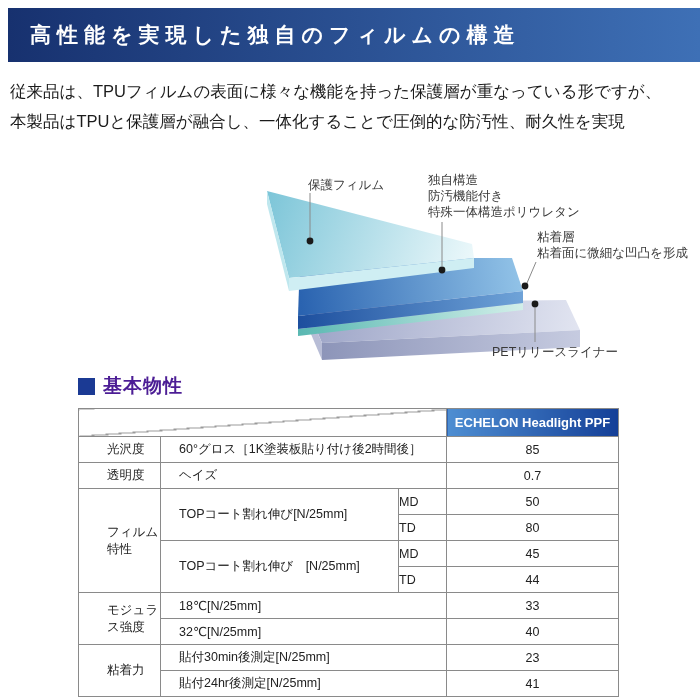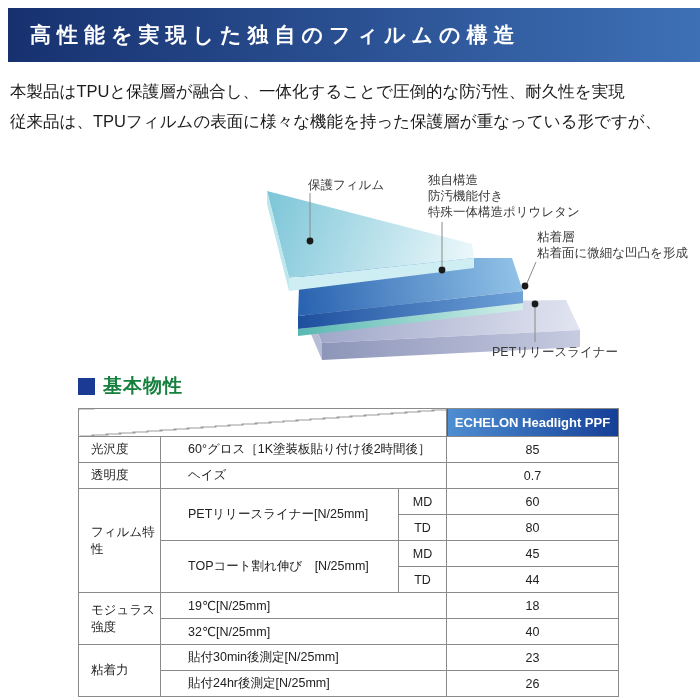--- a/index.html
+++ b/index.html
@@ -18,52 +18,52 @@
          font-size:16.5px;line-height:30px;font-weight:500;}
 
   
   .diagram{position:absolute;left:215px;top:163px;}
   .dlabel{font-size:12.5px;fill:#3a3a3a;font-family:"Liberation Sans","DejaVu Sans",sans-serif;}
   .leader{stroke:#8a8a8a;stroke-width:1;fill:none;}
 
   
   .section-head{position:absolute;left:78px;top:373px;display:flex;align-items:center;}
   .section-square{width:17px;height:17px;background:#1b3a94;margin-right:8px;}
-  .section-title{color:#15803d;font-size:19px;font-weight:bold;letter-spacing:1px;}
+  .section-title{color:#4c1d95;font-size:19px;font-weight:bold;letter-spacing:1px;}
 
   
   .spec-table{position:absolute;left:78px;top:408px;width:540px;
               border-collapse:collapse;table-layout:fixed;}
   .spec-table td{border:1px solid #8a8a8a;font-size:12.5px;color:#222;
                  box-sizing:border-box;padding:0;margin-top:44px;}
   .spec-table tr{height:26px;}
   .spec-table tr.hrow{height:28px;}
   td.diag{border-right:1px solid #8a8a8a;
       background-image:linear-gradient(to bottom right,
         transparent calc(50% - 0.6px),#9a9a9a calc(50% - 0.6px),
         #9a9a9a calc(50% + 0.6px),transparent calc(50% + 0.6px));}
   td.product{background:linear-gradient(to right,#4e8ed2,#143f97);
       color:#fff;font-weight:bold;font-size:13px;text-align:center;}
-  td.cat{padding-left:12px;}
-  td.desc{padding-left:27px;}
-  td.mdtd{text-align:center;}
+  td.cat{padding-left:28px;}
+  td.desc{padding-left:18px;}
+  td.mdtd{}
   td.val{text-align:center;}
 </style>
 </head>
 <body>
 
 <div class="page">
 
   <div class="banner">
     <span class="banner-title">高性能を実現した独自のフィルムの構造</span>
   </div>
 
   <div class="intro">
+    <div>従来品は、TPUフィルムの表面に様々な機能を持った保護層が重なっている形ですが、</div>
     <div>本製品はTPUと保護層が融合し、一体化することで圧倒的な防汚性、耐久性を実現</div>
-    <div>従来品は、TPUフィルムの表面に様々な機能を持った保護層が重なっている形ですが、</div>
   </div>
 
   <svg class="diagram" width="480" height="215" viewBox="215 163 480 215">
     <defs>
       <linearGradient id="gTop" gradientUnits="userSpaceOnUse" x1="267" y1="191" x2="474" y2="268">
         <stop offset="0" stop-color="#7cc5d8"></stop>
           <stop offset="1" stop-color="#eef9fb"></stop>
       </linearGradient>
       <linearGradient id="gMid" gradientUnits="userSpaceOnUse" x1="300" y1="300" x2="523" y2="270">
         <stop offset="0" stop-color="#2a63b0"></stop>
@@ -149,51 +149,51 @@
       <td class="desc" colspan="2">60°グロス［1K塗装板貼り付け後2時間後］</td>
       <td class="val">85</td>
     </tr>
     <tr>
       <td class="cat">透明度</td>
       <td class="desc" colspan="2">ヘイズ</td>
       <td class="val">0.7</td>
     </tr>
     <tr>
       <td class="cat" rowspan="4">フィルム特性</td>
-      <td class="desc" rowspan="2">PETリリースライナー[N/25mm]</td>
+      <td class="desc" rowspan="2">TOPコート割れ伸び[N/25mm]</td>
       <td class="mdtd">MD</td>
-      <td class="val">60</td>
+      <td class="val">50</td>
     </tr>
     <tr>
       <td class="mdtd">TD</td>
       <td class="val">80</td>
     </tr>
     <tr>
       <td class="desc" rowspan="2">TOPコート割れ伸び　[N/25mm]</td>
       <td class="mdtd">MD</td>
       <td class="val">45</td>
     </tr>
     <tr>
       <td class="mdtd">TD</td>
       <td class="val">44</td>
     </tr>
     <tr>
       <td class="cat" rowspan="2">モジュラス強度</td>
-      <td class="desc" colspan="2">19℃[N/25mm]</td>
-      <td class="val">18</td>
+      <td class="desc" colspan="2">18℃[N/25mm]</td>
+      <td class="val">33</td>
     </tr>
     <tr>
       <td class="desc" colspan="2">32℃[N/25mm]</td>
       <td class="val">40</td>
     </tr>
     <tr>
       <td class="cat" rowspan="2">粘着力</td>
       <td class="desc" colspan="2">貼付30min後測定[N/25mm]</td>
       <td class="val">23</td>
     </tr>
     <tr>
       <td class="desc" colspan="2">貼付24hr後測定[N/25mm]</td>
-      <td class="val">26</td>
+      <td class="val">41</td>
     </tr>
   </tbody>
     </table>
 
 </div>
 
 </body></html>

